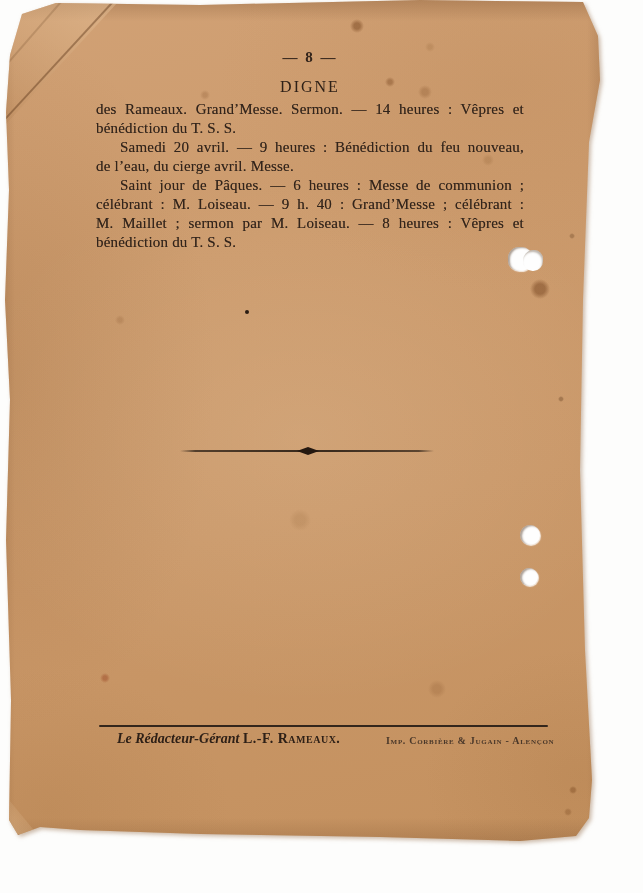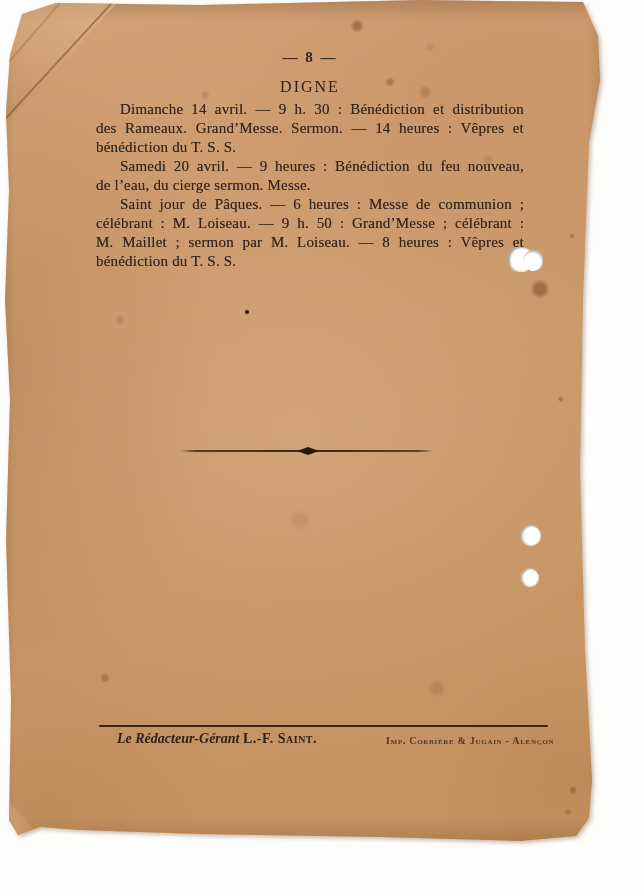--- a/index.html
+++ b/index.html
@@ -137,47 +137,46 @@
 
       <div class="fold-corner"></div>
       <div class="crease crease-main"></div>
       <div class="crease crease-second"></div>
       <div class="bottom-fold"></div>
 
       <div class="pageno">— 8 —</div>
       <div class="title">DIGNE</div>
 
       <div class="body-text">
-          <div class="text-line first">Dimanche 14 avril. — 9 h. 30 : Bénédiction et distribution</div>
           <div class="text-line">des Rameaux. Grand’Messe. Sermon. — 14 heures : Vêpres et</div>
           <div class="text-line last">bénédiction du T. S. S.</div>
           <div class="text-line first">Samedi 20 avril. — 9 heures : Bénédiction du feu nouveau,</div>
-          <div class="text-line last">de l’eau, du cierge sermon. Messe.</div>
+          <div class="text-line last">de l’eau, du cierge avril. Messe.</div>
           <div class="text-line first">Saint jour de Pâques. — 6 heures : Messe de communion ;</div>
-          <div class="text-line">célébrant : M. Loiseau. — 9 h. 50 : Grand’Messe ; célébrant :</div>
+          <div class="text-line">célébrant : M. Loiseau. — 9 h. 40 : Grand’Messe ; célébrant :</div>
           <div class="text-line">M. Maillet ; sermon par M. Loiseau. — 8 heures : Vêpres et</div>
           <div class="text-line last">bénédiction du T. S. S.</div>
         </div>
 
       <div class="ink-dot"></div>
 
       <div class="divider">
         <div class="line"></div>
         <div class="diamond"></div>
       </div>
 
       <div class="hole hole-blob-a"></div>
       <div class="hole hole-blob-b"></div>
       <div class="hole hole-mid"></div>
       <div class="hole hole-low"></div>
 
       <div class="footer-rule"></div>
       <div class="footer-row">
         <span class="editor">
           <span class="lbl">Le Rédacteur-Gérant</span>
-          <span class="name">L.-F. Saint.</span>
+          <span class="name">L.-F. Rameaux.</span>
         </span>
         <span class="printer">Imp. Corbière &amp; Jugain - Alençon</span>
       </div>
 
     </div>
   </div>
 </div>
 
 </body></html>

